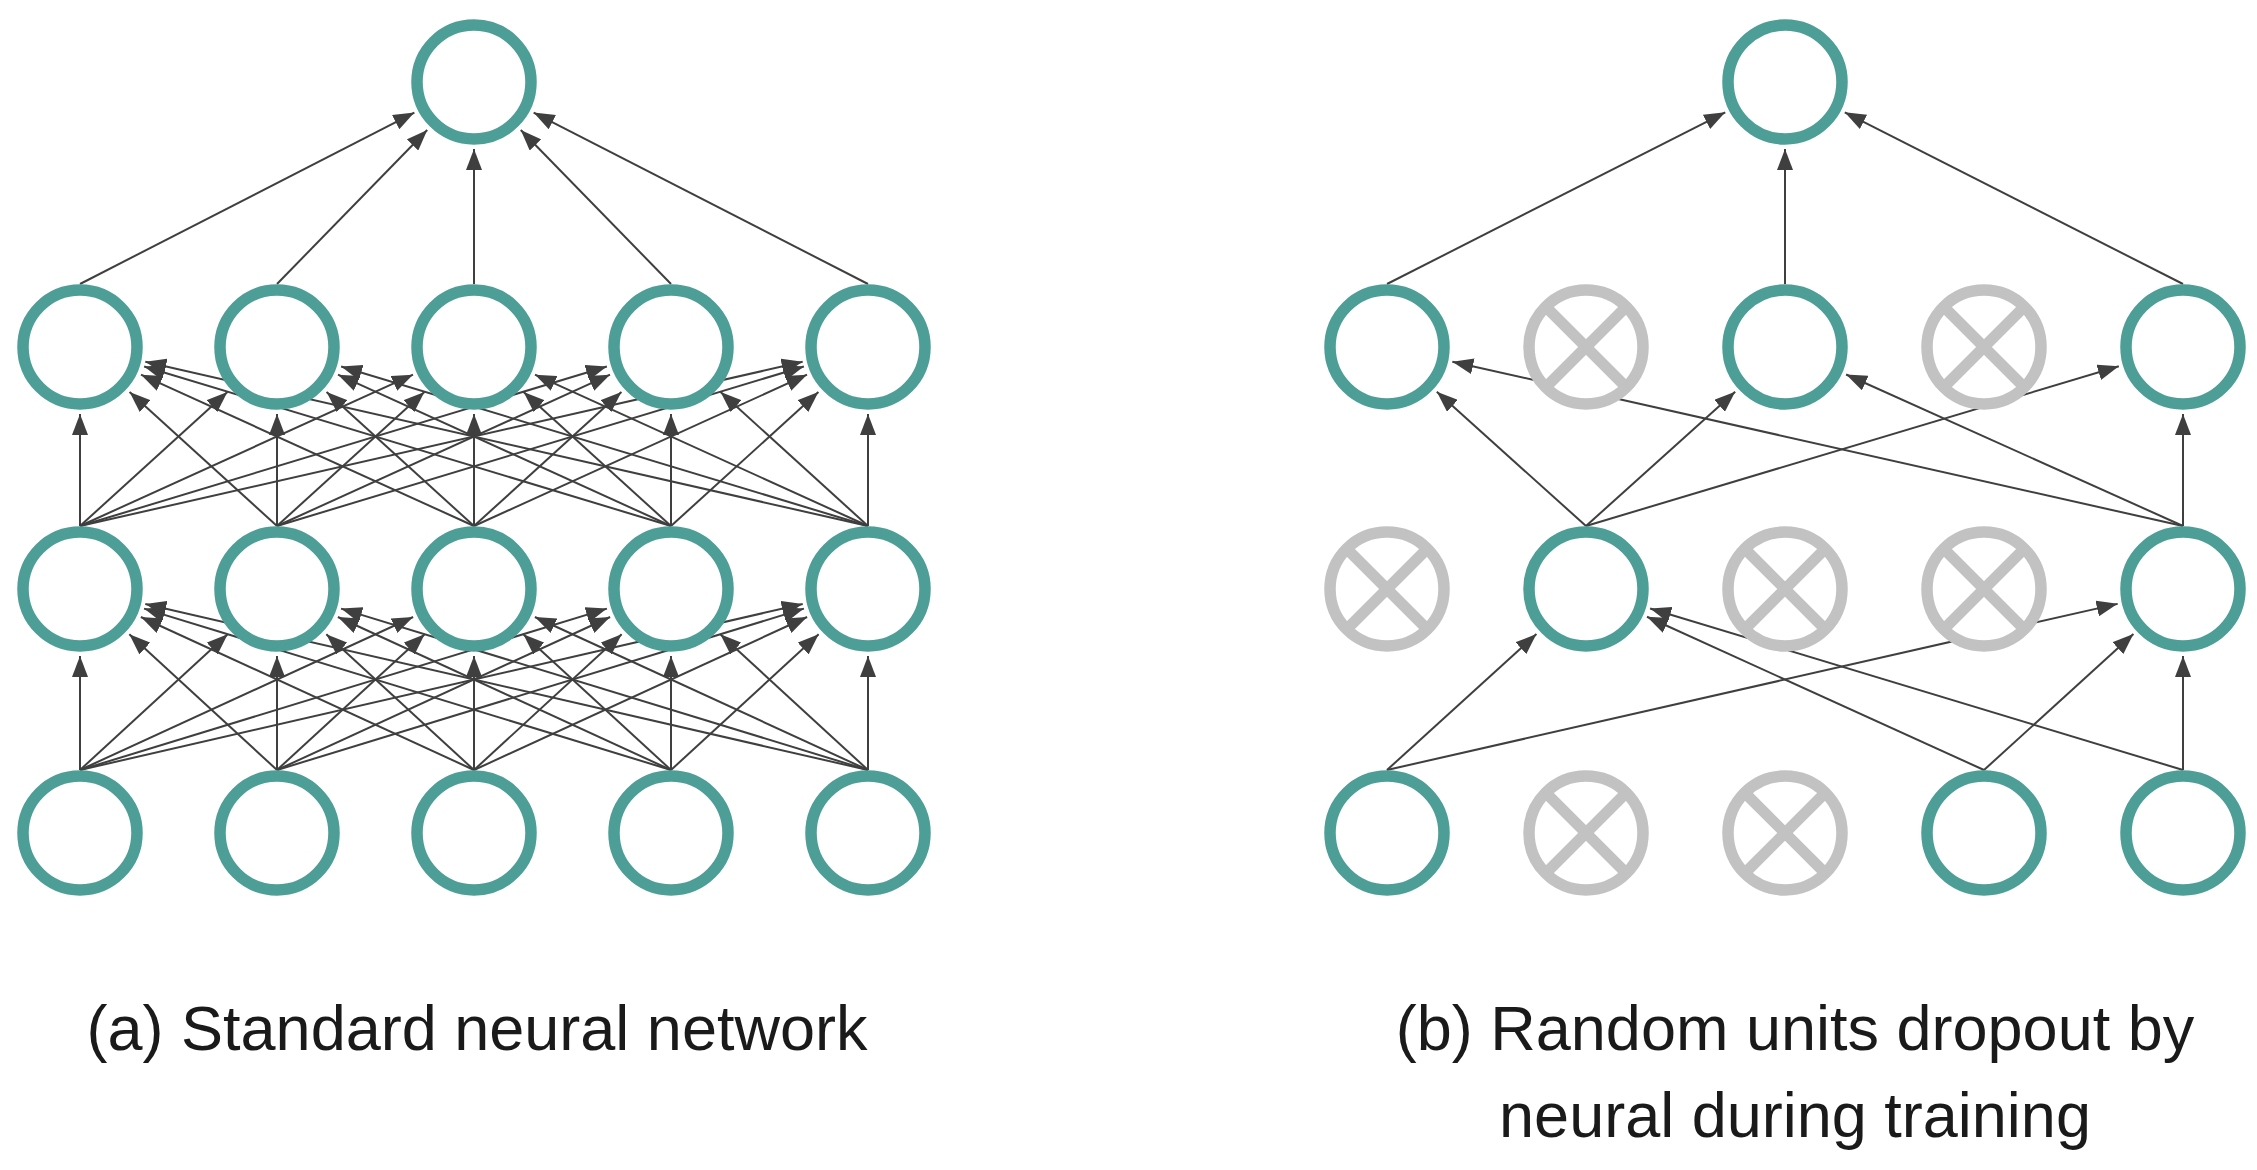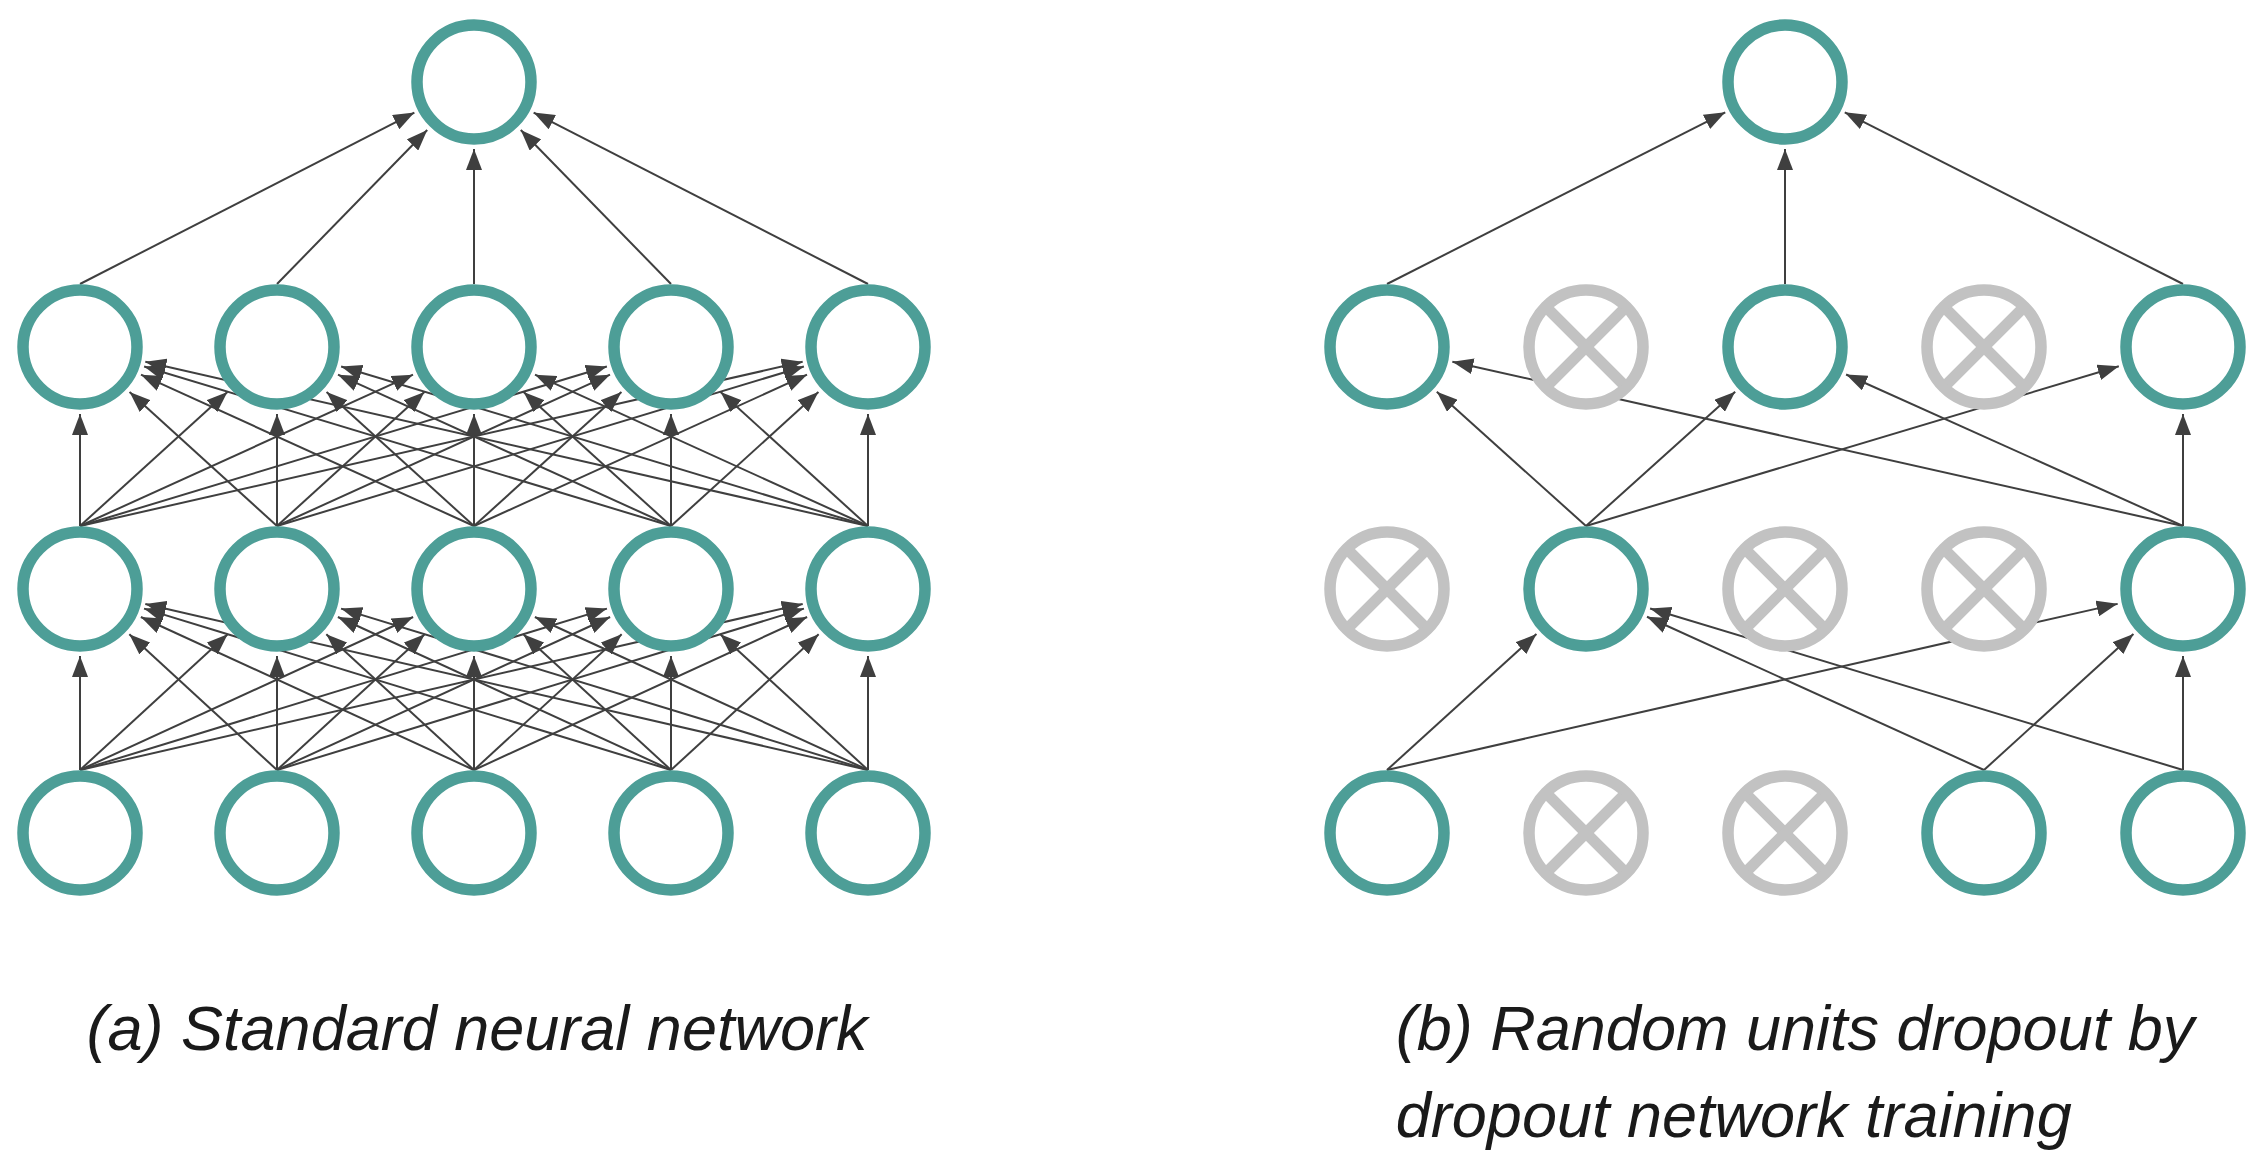--- a/index.html
+++ b/index.html
@@ -6,21 +6,21 @@
   body{
     width:2257px;height:1170px;position:relative;overflow:hidden;
     background:#ffffff;
     font-family:"Liberation Sans", sans-serif;
   }
   #figure-canvas{position:absolute;left:0;top:0;}
   .caption{
     position:absolute;top:985px;
     transform:translateX(-50%);
     font-size:63px;line-height:87px;color:#1A1A1A;
-    white-space:nowrap;font-style:italic;
+    text-align:center;white-space:nowrap;
   }
   .caption span{display:block;}
 </style>
 </head>
 <body style="background: rgb(255, 255, 255);">
 
 <svg id="figure-canvas" width="2257" height="1170" viewBox="0 0 2257 1170" xmlns="http://www.w3.org/2000/svg">
     <defs>
       <marker id="ah" markerUnits="userSpaceOnUse" markerWidth="21" markerHeight="16" refX="21" refY="8" orient="auto">
         <path d="M0,0 L21,8 L0,16 Z" fill="#3F3F3F"></path>
@@ -155,14 +155,14 @@
       </g>
     </g>
   </svg>
 
 <div class="caption" style="left: 477px; color: rgb(26, 26, 26);">
   <span>(a) Standard neural network</span>
 </div>
 
 <div class="caption" style="left: 1795px; color: rgb(26, 26, 26);">
   <span>(b) Random units dropout by</span>
-  <span>dropout network training</span>
+  <span>neural during training</span>
 </div>
 
 </body></html>

